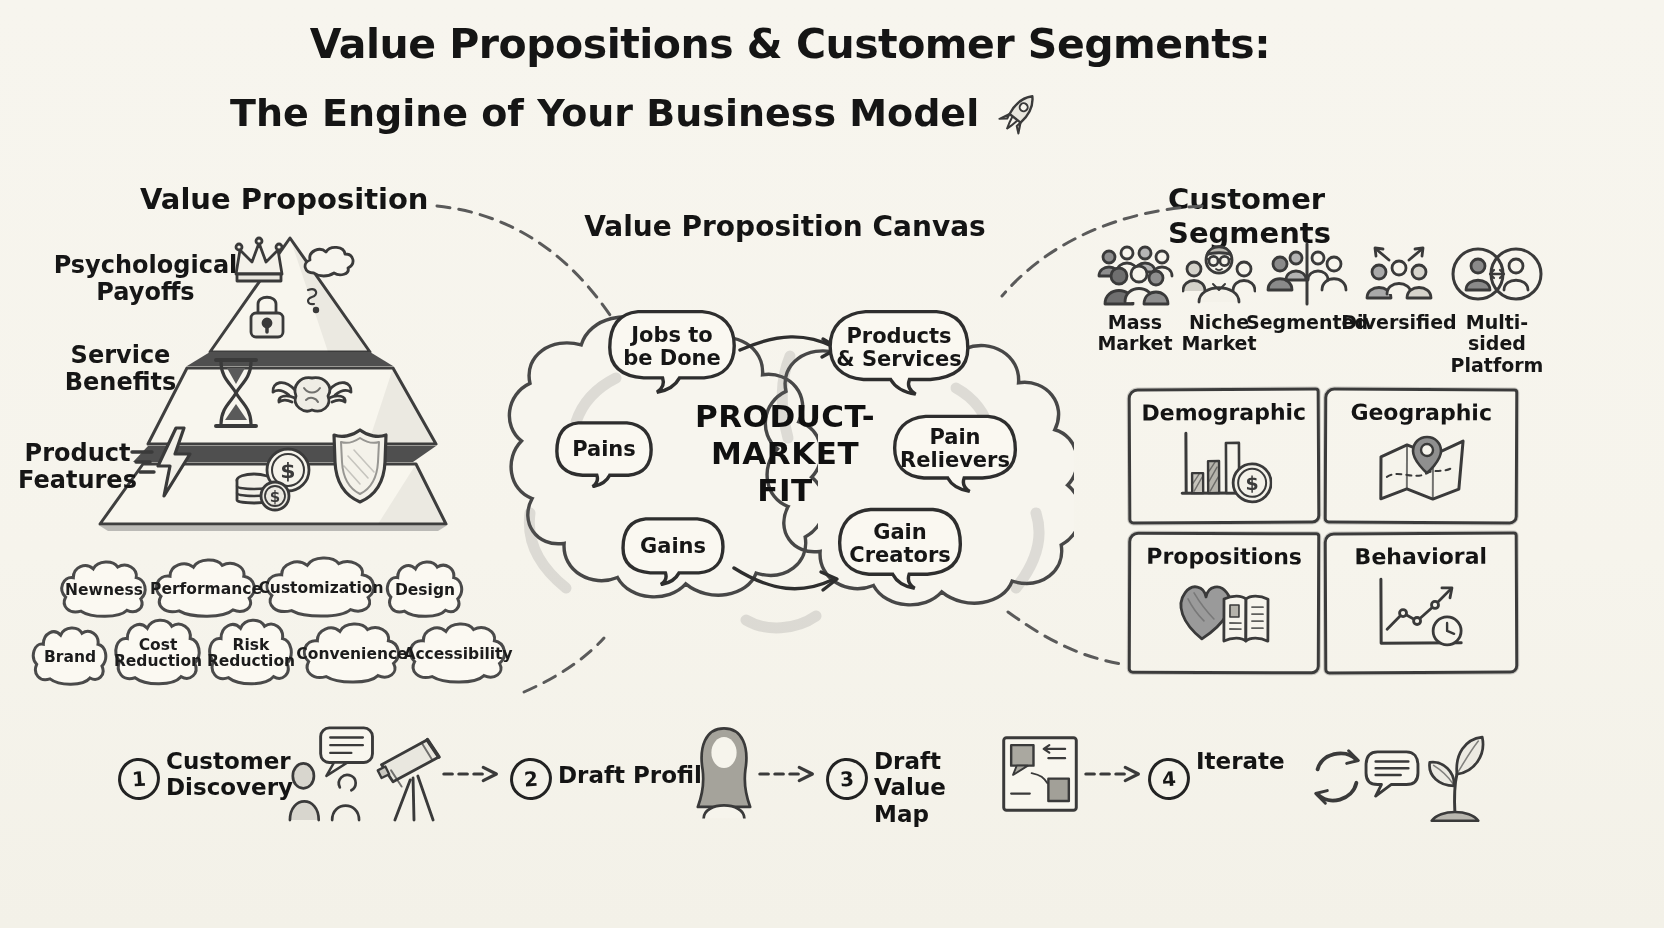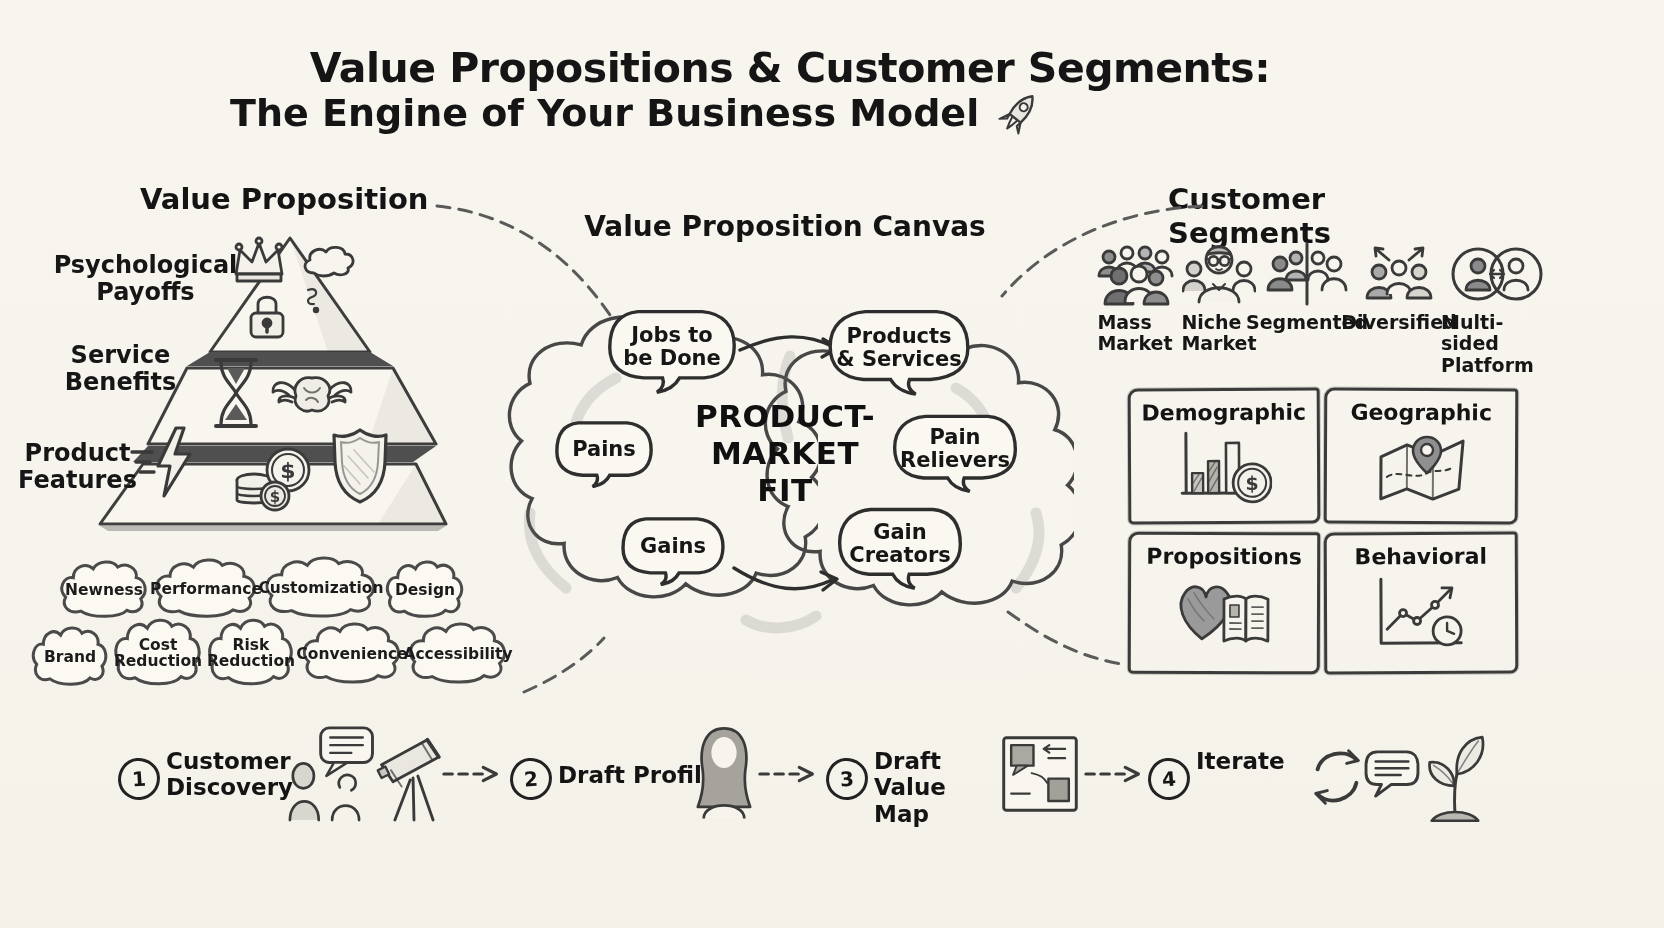--- a/index.html
+++ b/index.html
@@ -1,38 +1,38 @@
 <!DOCTYPE html>
 <html><head>
 <meta charset="utf-8">
 <style>
   html,body{margin:0;padding:0;background:#e8e6df;}
   .stage{position:relative;width:1664px;height:928px;overflow:hidden;
     background:linear-gradient(180deg,#f7f5ee 0%,#f6f4ec 60%,#f3f1e8 100%);
     font-family:"DejaVu Sans","Liberation Sans",sans-serif;color:#222;}
   .abs{position:absolute;}
-  .title1{left:230px;top:44px;width:1120px;text-align:center;font-size:41px;font-weight:700;letter-spacing:-0.5px;color:#151515;}
+  .title1{left:230px;top:20px;width:1120px;text-align:center;font-size:41px;font-weight:700;letter-spacing:-0.5px;color:#151515;}
   .title2{left:230px;top:90px;width:1120px;text-align:left;font-size:38px;font-weight:700;color:#151515;}
   .title2 .rocket{display:inline-block;vertical-align:-8px;margin-left:14px;transform:rotate(38deg);}
   .sec-hd{font-size:29px;font-weight:700;color:#141414;}
   .canvas-hd{left:560px;top:210px;width:450px;text-align:center;font-size:28px;font-weight:700;color:#141414;}
   .tier-label{font-size:24px;font-weight:700;text-align:center;line-height:1.12;color:#161616;}
   .tier-label span{display:block;}
   .vcloud{position:absolute;display:flex;align-items:center;justify-content:center;text-align:center;
     font-size:15.5px;font-weight:700;line-height:1.05;color:#1c1c1c;}
   .vcloud svg{position:absolute;inset:0;width:100%;height:100%;}
   .vcloud .lbl{position:relative;padding:0 6px;}
   .bubble{position:absolute;display:flex;align-items:center;justify-content:center;z-index:3;}
   .bshape{position:absolute;inset:0;width:100%;height:100%;overflow:visible;}
   .btxt{position:relative;text-align:center;font-size:21px;font-weight:700;line-height:1.1;color:#161616;padding-bottom:8px;}
   .btxt span{display:block;}
   .pmf{left:660px;top:398px;width:250px;text-align:center;font-size:31px;font-weight:700;letter-spacing:.5px;line-height:1.2;color:#101010;z-index:3;}
   .pmf span{display:block;}
   .segment{position:absolute;top:242px;display:flex;flex-direction:column;align-items:center;}
-  .segment .slbl{margin-top:6px;font-size:19px;font-weight:700;text-align:left;line-height:1.12;color:#161616;}
+  .segment .slbl{margin-top:6px;font-size:19px;font-weight:700;text-align:center;line-height:1.12;color:#161616;}
   .segment .slbl span{display:block;}
   .gcell{position:absolute;border:3px solid #3b3b3b;border-radius:10px 4px 8px 5px;
     box-shadow:0 0 0 1px rgba(70,70,70,.25);display:flex;flex-direction:column;align-items:center;}
   .gcell .gtitle{margin-top:9px;font-size:22px;font-weight:700;color:#141414;}
   .gcell .gicon{margin-top:4px;}
   .step-num{position:absolute;width:36px;height:36px;border:3px solid #222;
     border-radius:48% 52% 50% 50%/52% 48% 52% 48%;transform:rotate(-4deg);
     display:flex;align-items:center;justify-content:center;font-size:20px;font-weight:700;color:#161616;}
   .step-label{position:absolute;font-size:23px;font-weight:700;line-height:1.15;color:#141414;}
   .step-label span{display:block;}

